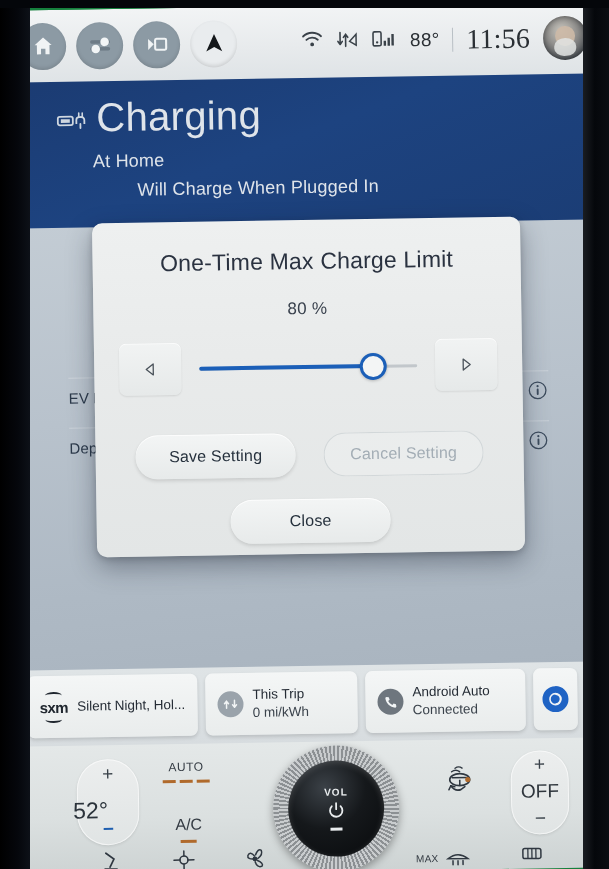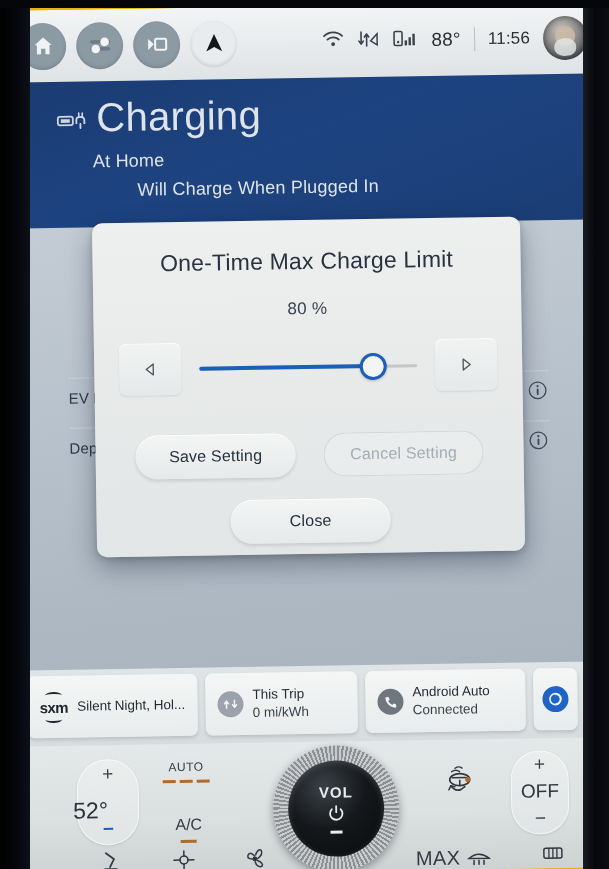--- a/index.html
+++ b/index.html
@@ -5,21 +5,21 @@
   * { box-sizing: border-box; margin: 0; padding: 0; }
   html, body {
     width: 609px; height: 869px;
     background: #07080b;
     font-family: "Liberation Sans", sans-serif;
     overflow: hidden;
   }
   #screen {
     position: relative;
     width: 609px; height: 869px;
-    background: #eab308;
+    background: #15803d;
   }
 
   
   .bezel-left {
     position: absolute; left: 0; top: 0; width: 30px; height: 869px;
     background: linear-gradient(90deg, #000 0%, #05070c 60%, #0d1118 100%);
     z-index: 40; pointer-events: none;
   }
   .bezel-right {
     position: absolute; right: 0; top: 0; width: 26px; height: 869px;
@@ -57,21 +57,21 @@
   }
   .sb-circle.light { background: #e9ecee; }
   .sb-circle svg { display: block; }
   .sb-right {
     margin-left: auto; display: flex; align-items: center; gap: 13px;
     padding-right: 2px;
   }
   .sb-temp, .sb-time {
     font-size: 19px; color: #2a2f34; letter-spacing: .2px;
   }
-  .sb-time { font-size: 17px; }
+  .sb-time { font-size: 28px; font-family: Liberation Serif, serif; }
   .sb-divider {
     width: 1px; height: 24px; background: #b9c0c5;
   }
   .avatar {
     width: 44px; height: 44px; border-radius: 50%;
     background: radial-gradient(circle at 42% 34%, #c9c6be 0%, #8d8c8a 42%, #4e5358 75%, #2c3136 100%);
     box-shadow: inset 0 0 6px rgba(0,0,0,.45);
     overflow: hidden; position: relative;
   }
   .avatar .face {
@@ -259,39 +259,39 @@
     display: flex; align-items: center; justify-content: center;
   }
   .knob-face {
     width: 96px; height: 96px; border-radius: 50%;
     background: radial-gradient(circle at 38% 28%, #3b4147 0%, #15181b 45%, #080a0c 100%);
     display: flex; flex-direction: column; align-items: center; justify-content: center;
     gap: 3px;
     box-shadow: inset 0 2px 6px rgba(255,255,255,.18);
   }
   .knob-face .vol {
-    font-size: 15px; font-weight: bold; color: #e9ecee; letter-spacing: 1px;
+    font-size: 10px; font-weight: bold; color: #e9ecee; letter-spacing: 1px;
   }
   .heat-wheel { position: absolute; left: 428px; top: 26px; }
   .off-ctrl {
     position: absolute; left: 496px; top: 12px;
     width: 58px; height: 84px; border-radius: 29px;
     background: linear-gradient(180deg, #eceeee 0%, #e0e4e4 100%);
     box-shadow: inset 0 0 0 1px rgba(255,255,255,.6), 0 1px 3px rgba(0,0,0,.10);
     display: flex; flex-direction: column; align-items: center;
     justify-content: space-between; padding: 4px 0 7px;
   }
   .off-label { font-size: 19px; color: #2f363d; }
   .bottom-icons {
     position: absolute; left: 0; top: 104px; width: 600px;
     display: flex; align-items: center; gap: 44px;
     padding-left: 84px;
   }
   .max-def { display: flex; align-items: center; gap: 6px; }
-  .max-txt { font-size: 20px; color: #343b43; letter-spacing: .3px; }
+  .max-txt { font-size: 10px; color: #343b43; letter-spacing: .3px; }
   .bi-right {
     position: absolute; left: 400px; top: 104px;
     display: flex; align-items: center; gap: 48px;
   }
 </style>
 </head>
 <body>
 
 <div id="screen">
   <div id="device">

